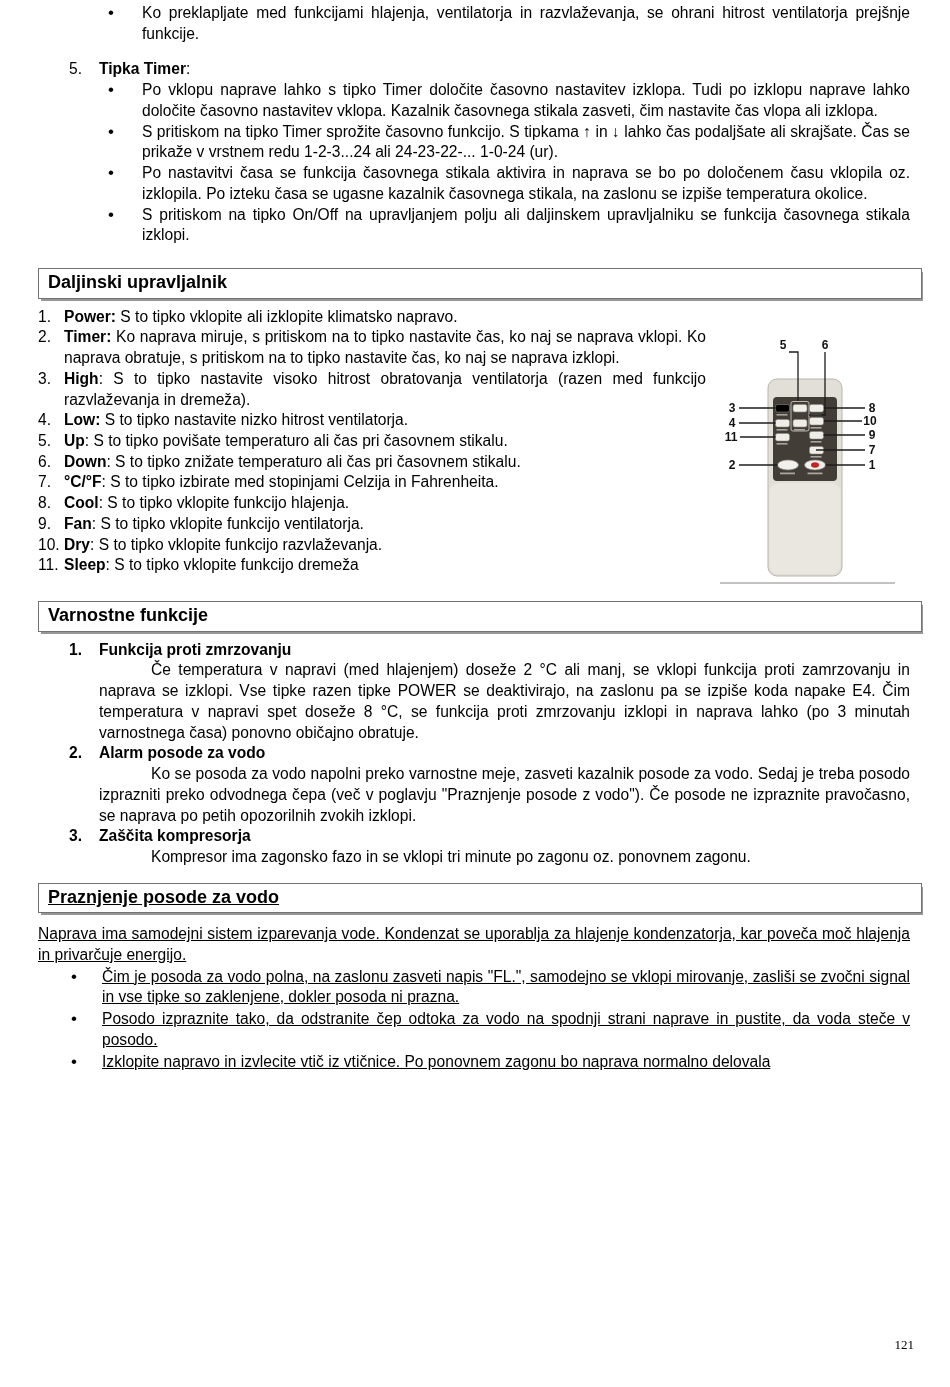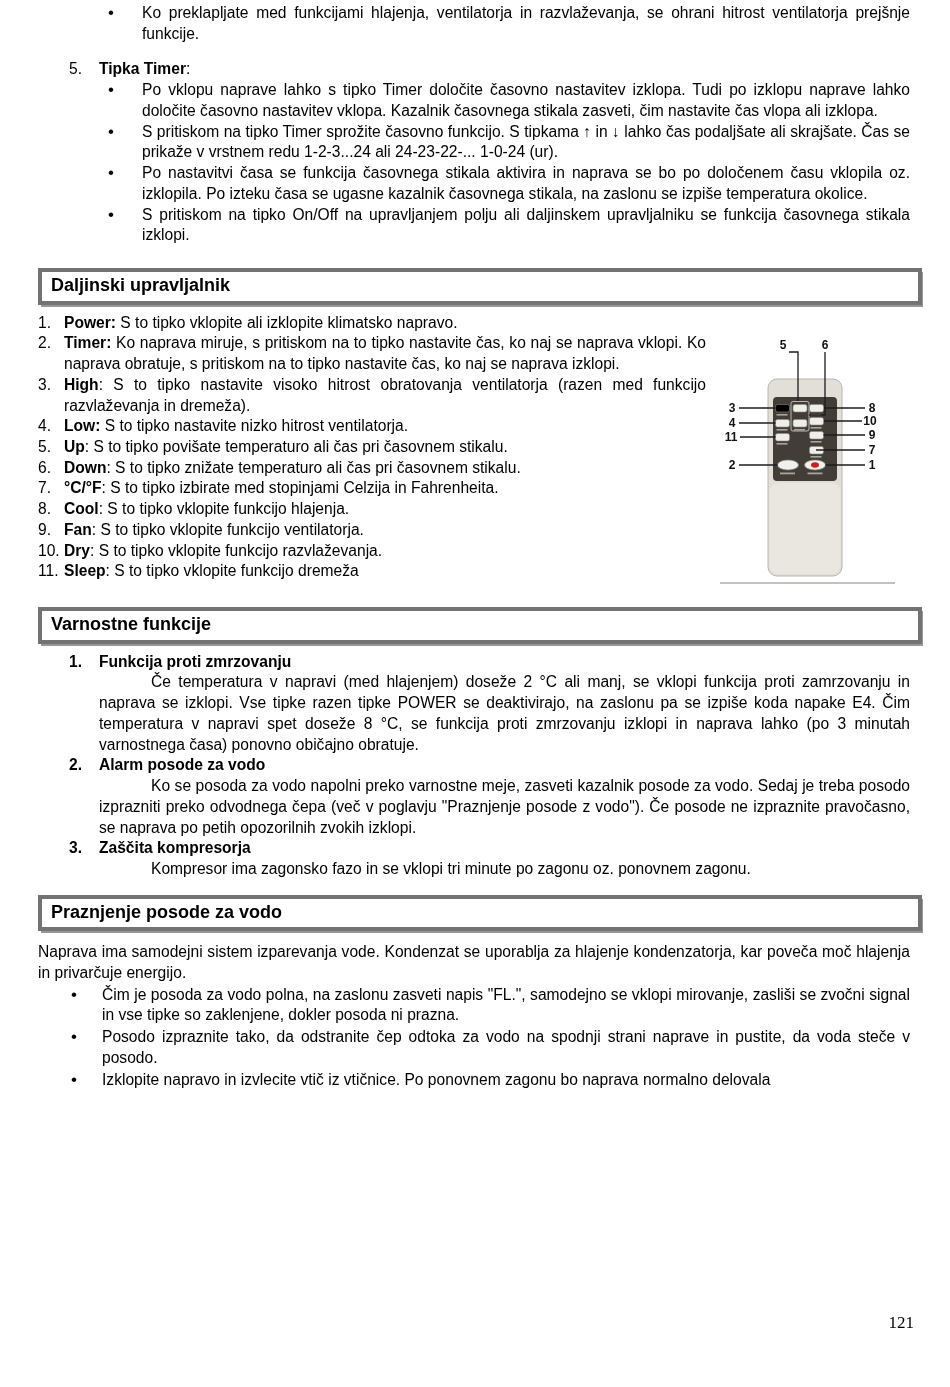--- a/index.html
+++ b/index.html
@@ -21,23 +21,23 @@
   .bullet::before { content: "\2022"; position: absolute; left: 70px; top: -1px; font-size: 17px; }
 
   
   .numline { display: flex; margin-top: 15px; }
   .numline .n { width: 30px; flex: none; margin-left: 31px; }
 
   
   .sec { position: relative; }
   .sec-remote { margin-top: 22px; }
   .sec-safety { margin-top: 25px; }
-  .sec-drain  { margin-top: 15px; }
+  .sec-drain  { margin-top: 15px; text-decoration: underline; }
   .secbox {
-    border: 4px solid #737373;
+    border: 1px solid #737373;
     padding: 2px 9px 4px;
     font-weight: bold;
     font-size: 18px;
     line-height: 1.25;
     box-shadow: 2px 3px 0 -1px #979797;
     background: #fff;
   }
 
   
   .remote-list { width: 668px; margin-top: 8px; }
@@ -59,23 +59,23 @@
   .drain-para { margin: 11px 12px 0 0; text-align: justify; }
   .bullet2 { position: relative; padding-left: 64px; text-align: justify; margin-right: 12px; margin-top: 1px; }
   .bullet2::before { content: "\2022"; position: absolute; left: 33px; top: -1px; font-size: 17px; }
 
   
   .figure { position: absolute; top: 63px; left: 674px; width: 185px; height: 260px; }
   .figure svg { display: block; }
   .callout-num { font-family: "Liberation Sans", sans-serif; font-size: 12px; font-weight: bold; fill: #111; }
 
   .footer {
-    position: absolute; right: 36px; bottom: 52px;
+    position: absolute; right: 36px; bottom: 34px;
     font-family: "Liberation Serif", "DejaVu Serif", serif;
-    font-size: 17px;
+    font-size: 13px;
   }
 </style>
 </head>
 <body>
 
 <div class="content">
 
   <div class="bullet">
     <span>Ko preklapljate med funkcijami hlajenja, ventilatorja in razvlaževanja, se ohrani hitrost ventilatorja prejšnje funkcije.</span>
   </div>

